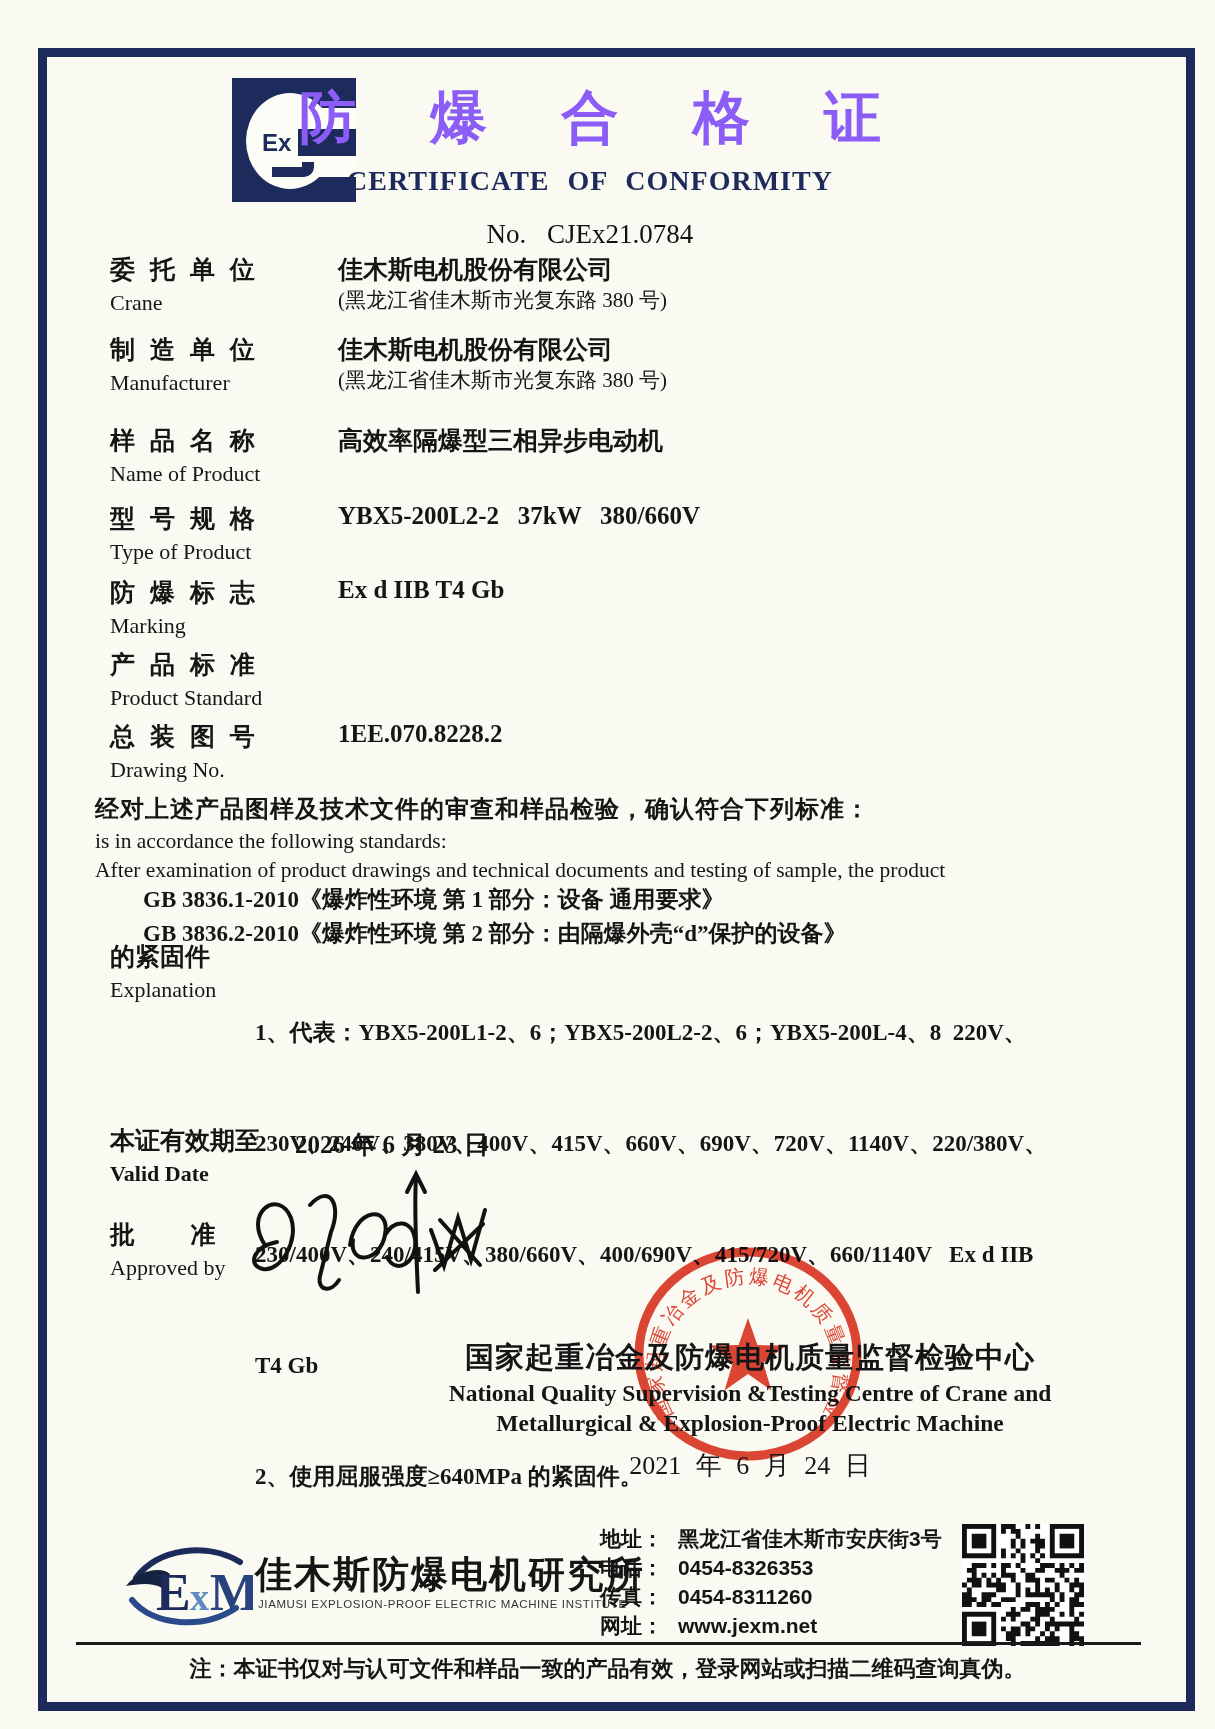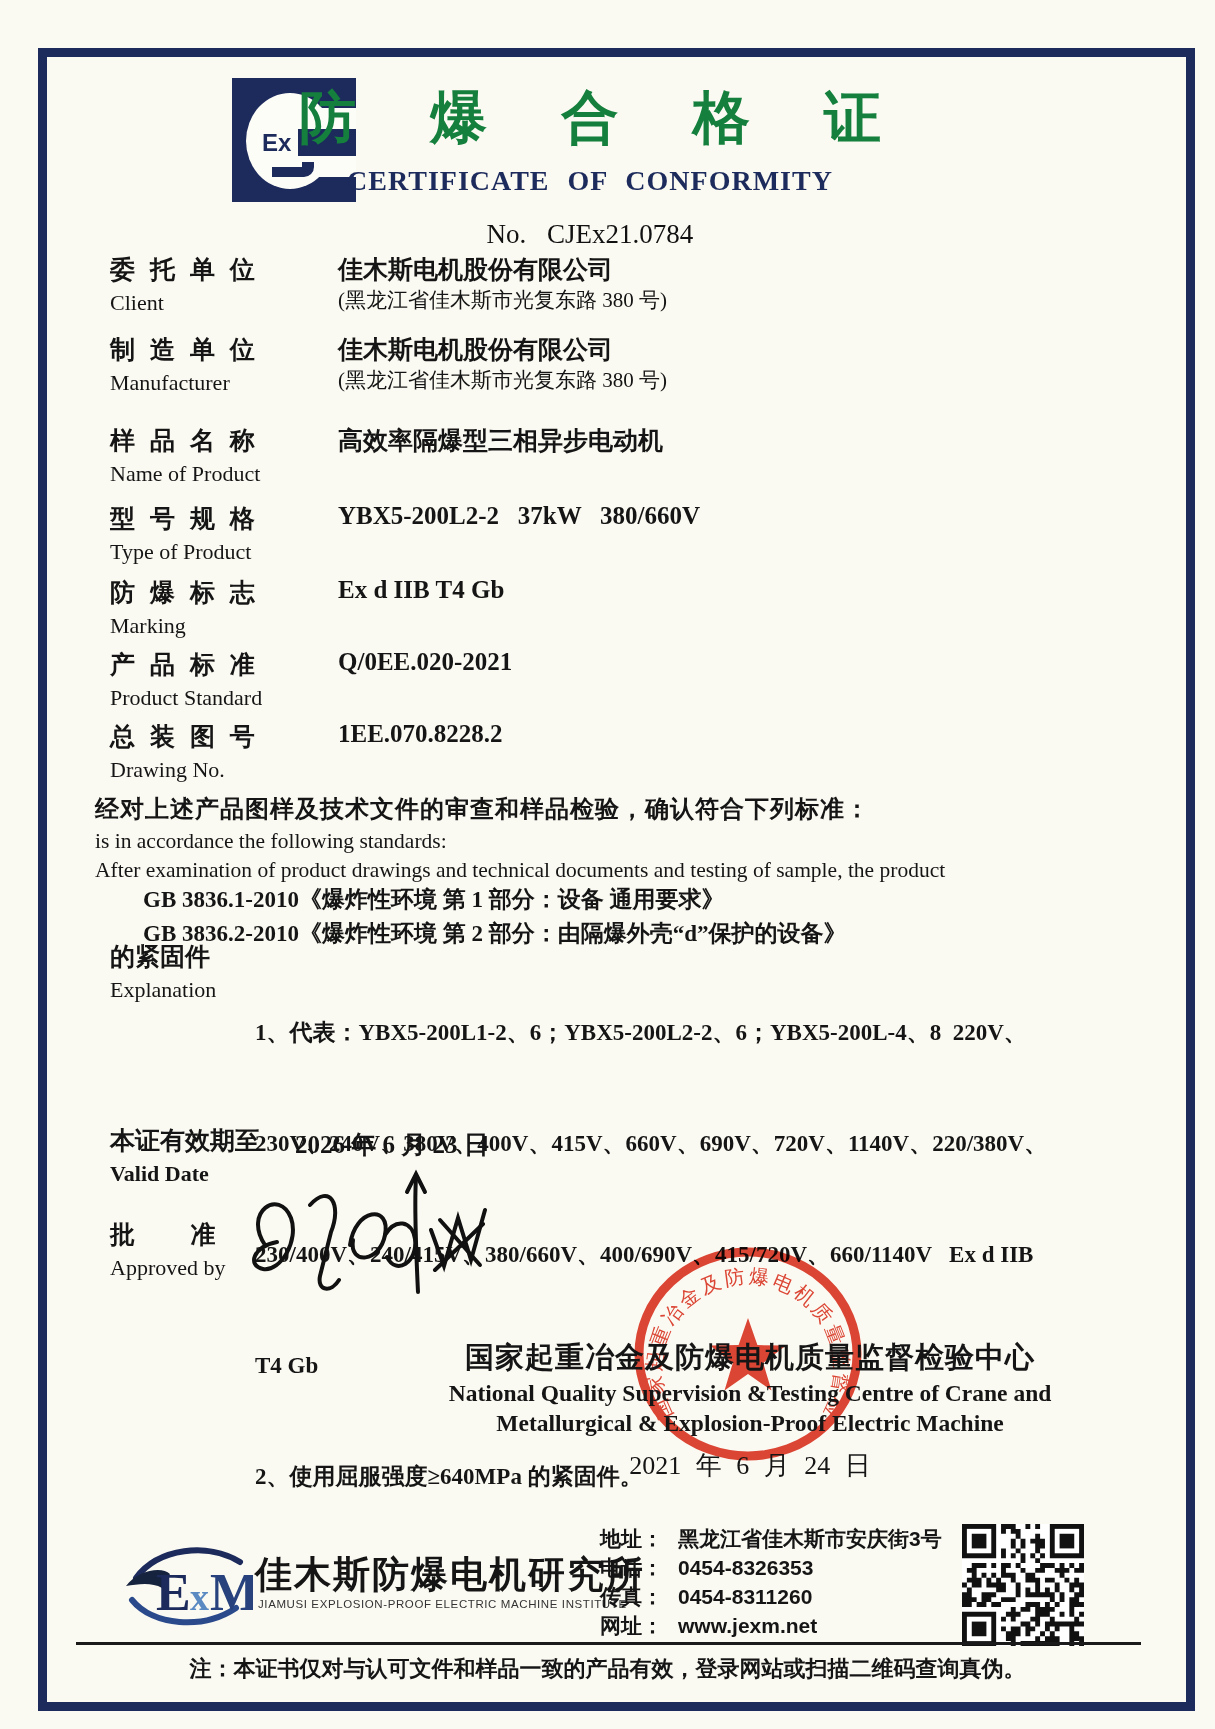--- a/index.html
+++ b/index.html
@@ -2,21 +2,21 @@
 <html><head>
 <meta charset="utf-8">
 <style>
   html,body{margin:0;padding:0;background:#e8e8e4;}
   .page{position:relative;width:1215px;height:1729px;background:#fbfaf2;margin:0 auto;overflow:hidden;
         font-family:"Liberation Serif",serif;color:#151515;}
   .frame{position:absolute;left:38px;top:48px;width:1139px;height:1645px;border:9px solid #1c2a5c;}
   
   .logo-box{position:absolute;left:232px;top:78px;width:124px;height:132px;}
   .head{position:absolute;left:150px;right:185px;top:80px;text-align:center;}
-  .title-cn{font-family:"Liberation Serif",serif;font-weight:700;font-size:57px;color:#15803d;
+  .title-cn{font-family:"Liberation Serif",serif;font-weight:700;font-size:57px;color:#8b5cf6;
             letter-spacing:30px;white-space:pre;margin-left:30px;}
   .title-en{font-family:"Liberation Serif",serif;font-weight:700;font-size:28px;color:#1c2a5c;
             letter-spacing:1px;word-spacing:10px;margin-top:8px;}
   .cert-no{font-size:27px;color:#111;margin-top:22px;word-spacing:14px;}
   
   .row{position:absolute;left:110px;right:60px;display:flex;}
   .lbl{width:228px;flex:0 0 228px;}
   .lbl-cn{font-family:"Liberation Sans",sans-serif;font-weight:700;font-size:25px;letter-spacing:4px;white-space:pre;}
   .lbl-en{font-family:"Liberation Serif",serif;font-size:22px;margin-top:4px;}
   .val{font-weight:600;font-size:25px;white-space:pre;}
@@ -70,21 +70,21 @@
 
   <div class="head">
     <div class="title-cn">防 爆 合 格 证</div>
     <div class="title-en">CERTIFICATE OF CONFORMITY</div>
     <div class="cert-no">No.  CJEx21.0784</div>
   </div>
 
   <div class="row" style="top:253px">
     <div class="lbl">
         <div class="lbl-cn">委 托 单 位</div>
-      <div class="lbl-en">Client</div>
+      <div class="lbl-en">Crane</div>
       </div>
     <div>
         <div class="val">佳木斯电机股份有限公司</div>
       <div class="val-sub">(黑龙江省佳木斯市光复东路 380 号)</div>
       </div>
   </div>
   <div class="row" style="top:333px">
     <div class="lbl">
         <div class="lbl-cn">制 造 单 位</div>
       <div class="lbl-en">Manufacturer</div>
@@ -118,23 +118,20 @@
       <div class="lbl-en">Marking</div>
       </div>
     <div>
         <div class="val">Ex d IIB T4 Gb</div>
       </div>
   </div>
   <div class="row" style="top:648px">
     <div class="lbl">
         <div class="lbl-cn">产 品 标 准</div>
       <div class="lbl-en">Product Standard</div>
-      </div>
-    <div>
-        <div class="val">Q/0EE.020-2021</div>
       </div>
   </div>
   <div class="row" style="top:720px">
     <div class="lbl">
         <div class="lbl-cn">总 装 图 号</div>
       <div class="lbl-en">Drawing No.</div>
       </div>
     <div>
         <div class="val">1EE.070.8228.2</div>
       </div>

